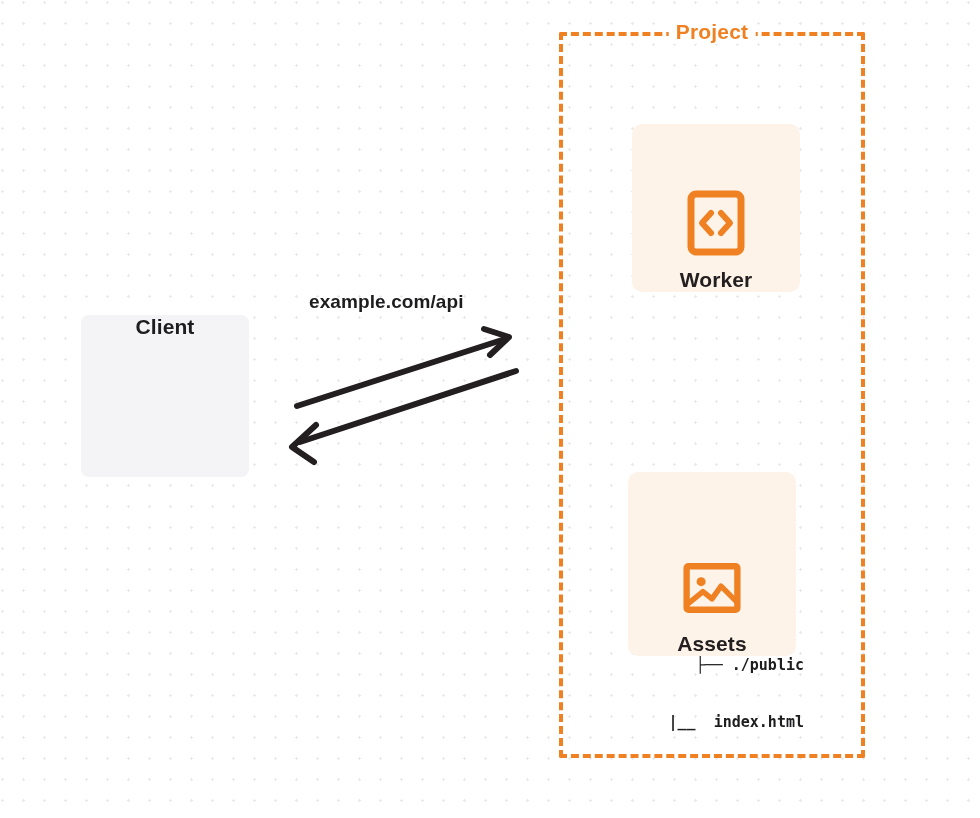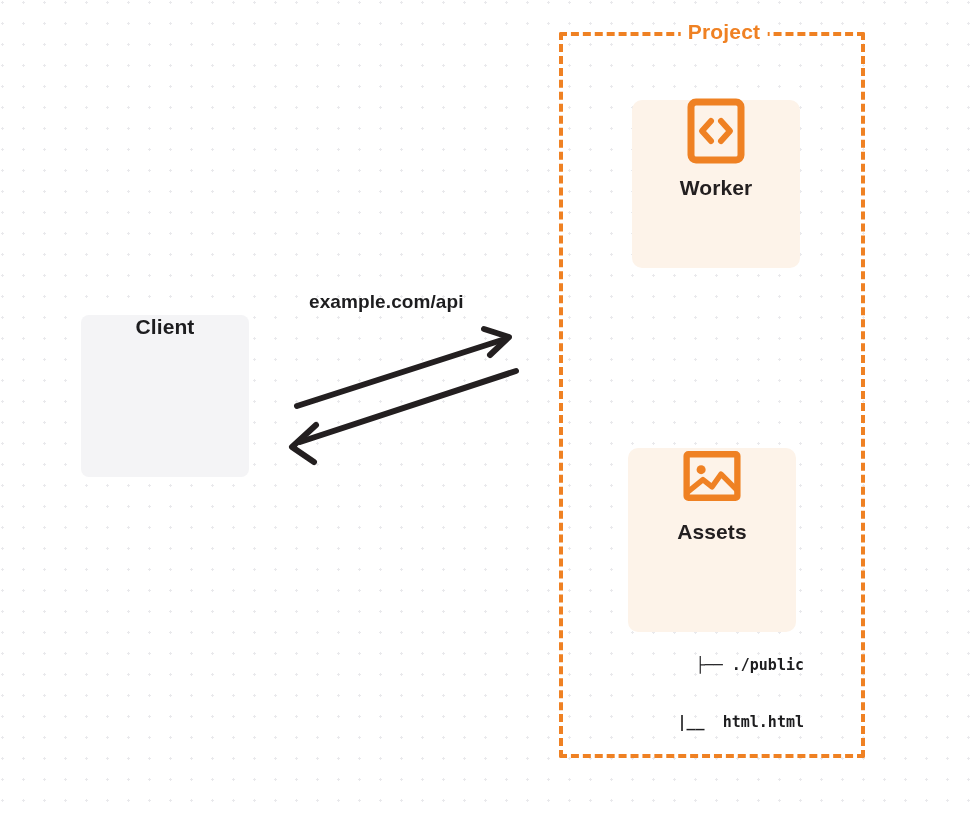--- a/index.html
+++ b/index.html
@@ -80,32 +80,32 @@
     left: 50%;
     top: -16px;
     transform: translateX(-50%);
     background: #ffffff;
     padding: 0 7px;
     font-size: 21px;
     font-weight: bold;
     color: #ef8123;
     white-space: nowrap;
     letter-spacing: 0.2px;
-    margin-left: 12px;
   }
 
   
   .resource-card {
     position: absolute;
     background: #fdf3e9;
     border-radius: 10px;
     display: flex;
     flex-direction: column;
     align-items: center;
-    justify-content: flex-start;
+    justify-content: flex-end;
+    margin-top: 24px;
   }
   #worker-card {
     left: 632px;
     top: 100px;
     width: 168px;
     height: 168px;
   }
   #assets-card {
     left: 628px;
     top: 448px;
@@ -194,17 +194,17 @@
         <rect x="4" y="4" width="56" height="48" rx="2" ry="2" fill="none" stroke="#ef8123" stroke-width="7"></rect>
         <circle cx="20" cy="21" r="5" fill="#ef8123"></circle>
         <polyline points="6,45 22,32 32,40 42,26 59,43" fill="none" stroke="#ef8123" stroke-width="6" stroke-linecap="round" stroke-linejoin="round"></polyline>
       </svg>
     </span>
     <span class="card-label">Assets</span>
   </div>
 
   <div id="file-tree">
     <span class="tree-row">├── ./public</span>
-    <span class="tree-row">    |__  html.html</span>
+    <span class="tree-row">    |__  index.html</span>
     
   </div>
 
 </div>
 
 </body></html>

